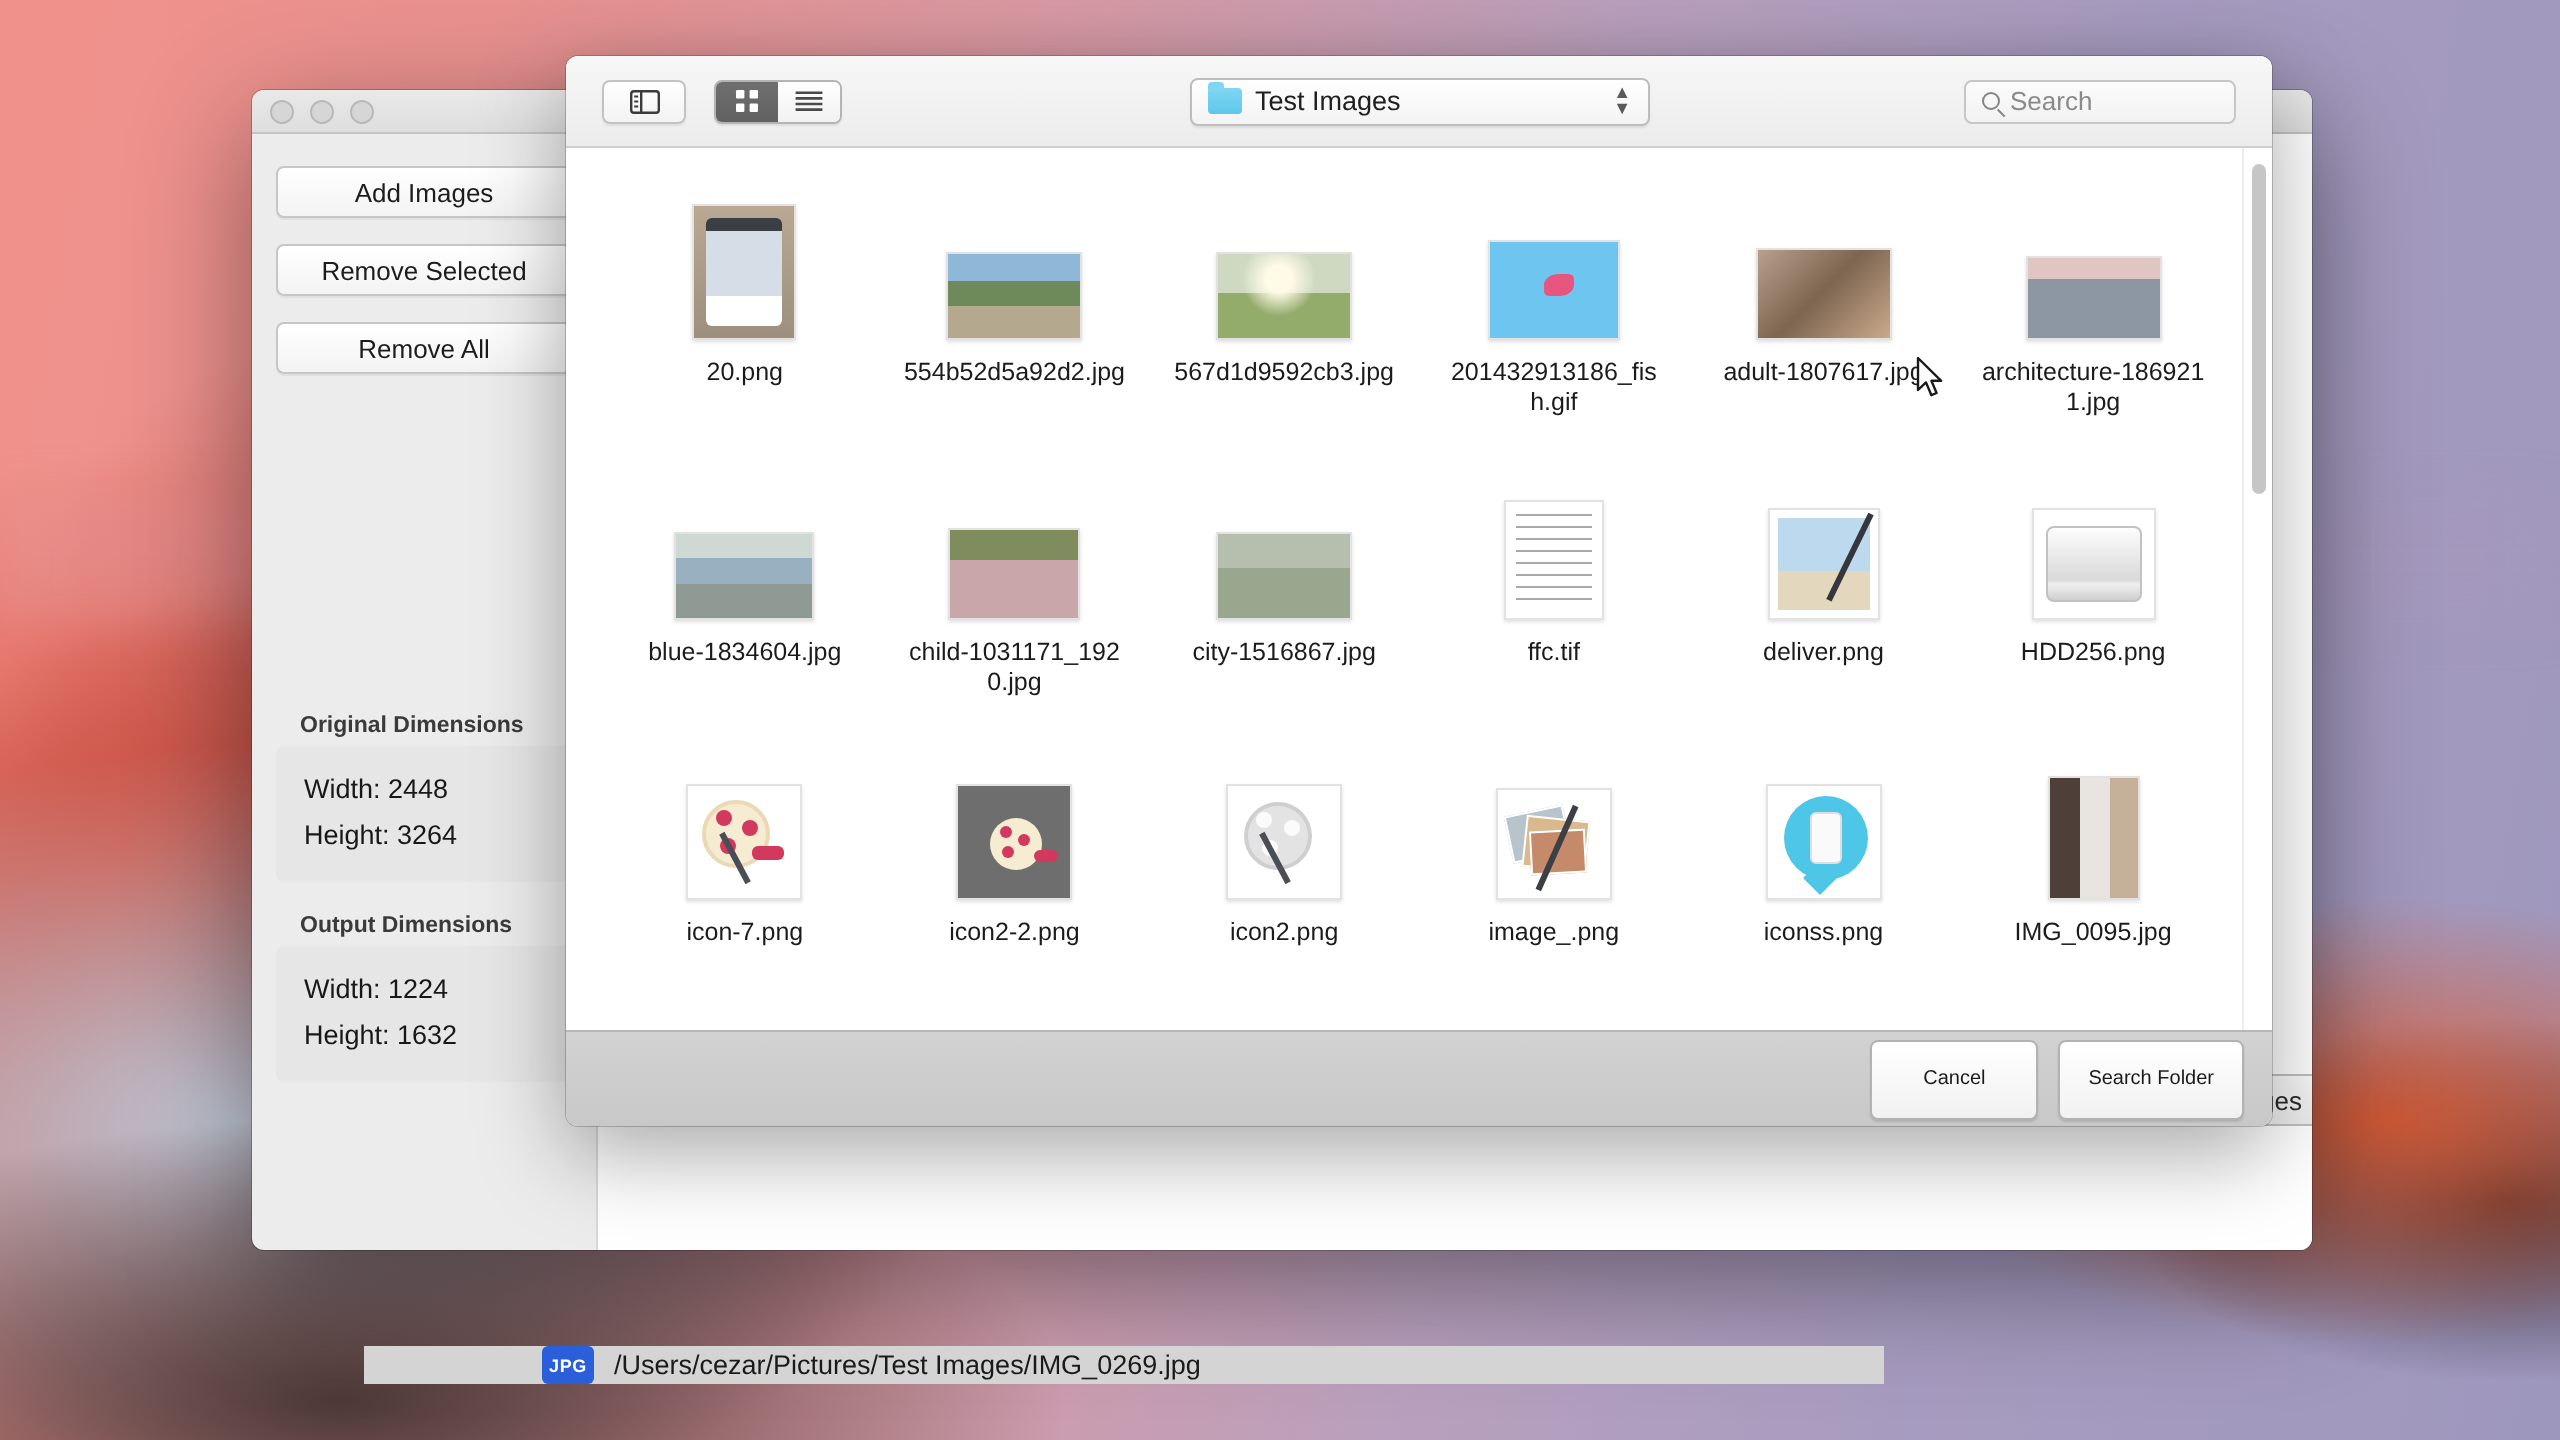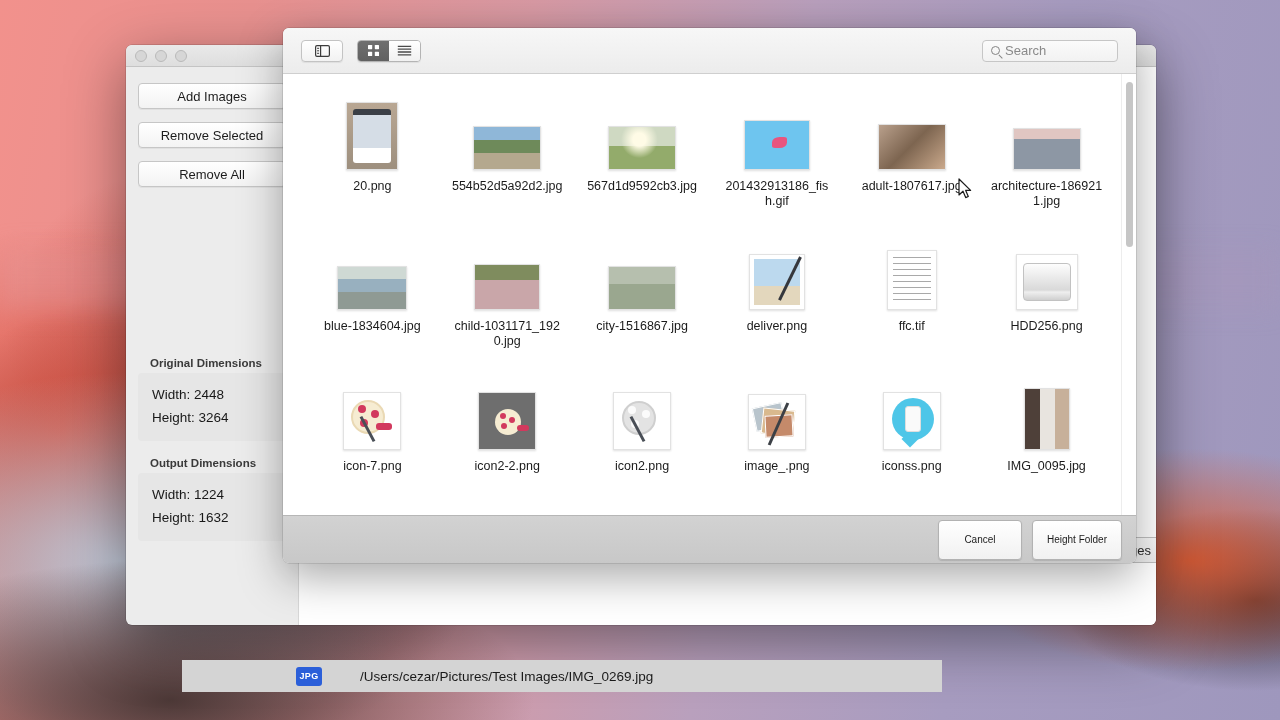--- a/index.html
+++ b/index.html
@@ -73,31 +73,31 @@
   .dim-box {
     background: #e6e6e6; border-radius: 4px;
     padding: 10px 0 12px 0; margin-bottom: 16px;
   }
   .dim-row { font-size: 13.5px; color: #181818; padding: 4px 0 4px 14px; }
   #app-right { flex: 1; background: #ffffff; border-left: 1px solid #d8d8d8; }
 
   
   #file-path-row {
     position: absolute; left: 182px; bottom: 28px;
-    width: 760px; height: 32px;
+    width: 760px; height: 19px;
     background: #d4d4d4;
-    display: flex; align-items: center; gap: 10px; padding-left: 114px;
+    display: flex; align-items: center; gap: 10px; padding-left: 89px;
   }
   .jpg-badge {
     width: 26px; height: 19px; border-radius: 3px;
     background: #2b5fd9; color: #fff;
     font-size: 9px; font-weight: bold; letter-spacing: .3px;
     display: flex; align-items: center; justify-content: center;
   }
-  .path-text { font-size: 13.5px; color: #1a1a1a; margin-left: 28px; }
+  .path-text { font-size: 13.5px; color: #1a1a1a; }
 
   #resize-btn {
     position: absolute; left: 848px; bottom: 62px;
     width: 268px; height: 26px;
     border-radius: 4px;
     background: linear-gradient(180deg, #fafafa, #ededed);
     border: 1px solid #c0c0c0;
     display: flex; align-items: center; justify-content: center;
     font-size: 13px; color: #2a2a2a;
   }
@@ -297,20 +297,25 @@
         <div class="seg off">
           <svg width="15" height="11" viewBox="0 0 15 11">
             <line x1="0.8" y1="1.4" x2="14.2" y2="1.4" stroke="#4a4a4a" stroke-width="1.3"></line>
             <line x1="0.8" y1="4.2" x2="14.2" y2="4.2" stroke="#4a4a4a" stroke-width="1.3"></line>
             <line x1="0.8" y1="7.0" x2="14.2" y2="7.0" stroke="#4a4a4a" stroke-width="1.3"></line>
             <line x1="0.8" y1="9.8" x2="14.2" y2="9.8" stroke="#4a4a4a" stroke-width="1.3"></line>
           </svg>
         </div>
       </div>
 
+      <div id="folder-popup">
+        <span class="folder-icon"></span>
+        <span id="folder-name">Test Images</span>
+        <span class="updown">▲<br>▼</span>
+      </div>
 
       <div id="search-field">
         <span class="mag"></span>
         <span id="search-placeholder">Search</span>
       </div>
     </div>
 
     <div id="file-area">
       <div id="file-grid">
 
@@ -372,40 +377,40 @@
             <div class="thumb" style="width:66px;height:46px;background:linear-gradient(180deg,#7f8c5e 0 34%,#c9a6a9 34% 100%);"></div>
           </div>
           <div class="fname">child-1031171_1920.jpg</div>
         </div>
 
         <div class="file-cell">
           <div class="thumb-wrap">
             <div class="thumb" style="width:68px;height:44px;background:linear-gradient(180deg,#b6bfae 0 40%,#9aa78f 40% 100%);"></div>
           </div>
           <div class="fname">city-1516867.jpg</div>
+        </div>
+
+        <div class="file-cell">
+          <div class="thumb-wrap">
+            <div class="thumb" style="width:50px;height:60px;background:#ffffff;padding:6px 5px;">
+              <div style="width:100%;height:100%;background:repeating-linear-gradient(180deg,#a9a9a9 0 1px,transparent 1px 6px);"></div>
+            </div>
+          </div>
+          <div class="fname">ffc.tif</div>
         </div>
 
         <div class="file-cell">
           <div class="thumb-wrap">
             <div class="thumb" style="width:56px;height:56px;background:#ffffff;padding:4px;">
               <div style="width:100%;height:100%;background:linear-gradient(180deg,#bcd9ee 0 58%,#e3d7bd 58% 100%);position:relative;">
                 <div style="position:absolute;right:-2px;top:-2px;width:3px;height:48px;background:#35373c;transform:rotate(26deg);transform-origin:top;"></div>
               </div>
             </div>
           </div>
           <div class="fname">deliver.png</div>
-        </div>
-
-        <div class="file-cell">
-          <div class="thumb-wrap">
-            <div class="thumb" style="width:50px;height:60px;background:#ffffff;padding:6px 5px;">
-              <div style="width:100%;height:100%;background:repeating-linear-gradient(180deg,#a9a9a9 0 1px,transparent 1px 6px);"></div>
-            </div>
-          </div>
-          <div class="fname">ffc.tif</div>
         </div>
 
         <div class="file-cell">
           <div class="thumb-wrap">
             <div class="thumb" style="width:62px;height:56px;background:#ffffff;display:flex;align-items:center;justify-content:center;">
               <div style="width:48px;height:38px;border-radius:4px;background:linear-gradient(180deg,#fdfdfd,#d9d9d9 72%,#efefef 78%,#cfcfcf 100%);border:1px solid #c2c2c2;"></div>
             </div>
           </div>
           <div class="fname">HDD256.png</div>
         </div>
@@ -513,20 +518,20 @@
 
       </div>
 
       <div id="scrollbar-track">
         <div id="scrollbar-thumb"></div>
       </div>
     </div>
 
     <div id="sheet-footer">
       <div class="sheet-btn">Cancel</div>
-      <div class="sheet-btn">Height Folder</div>
+      <div class="sheet-btn">Search Folder</div>
     </div>
   </div>
 
   <svg id="cursor" viewBox="0 0 14 21">
     <path d="M1 1 L1 17 L5 13.2 L7.7 19.6 L10.3 18.5 L7.7 12.4 L12.6 12.4 Z" fill="#ffffff" stroke="#1a1a1a" stroke-width="1.2" stroke-linejoin="round"></path>
   </svg>
 </div>
 
 </body></html>

